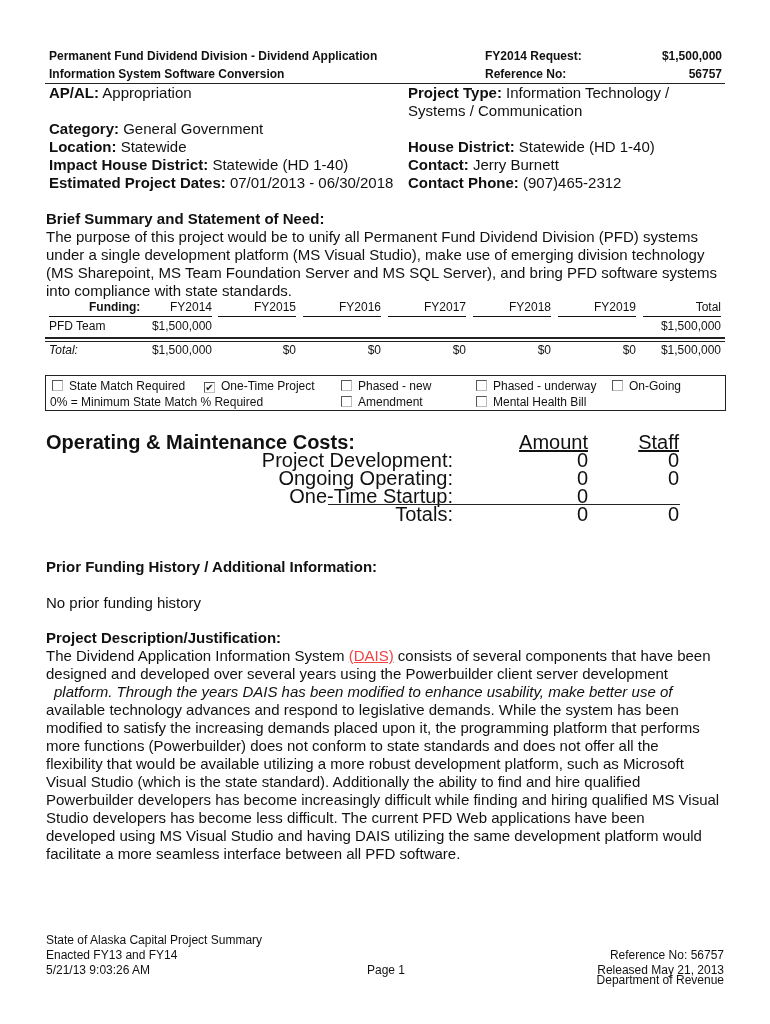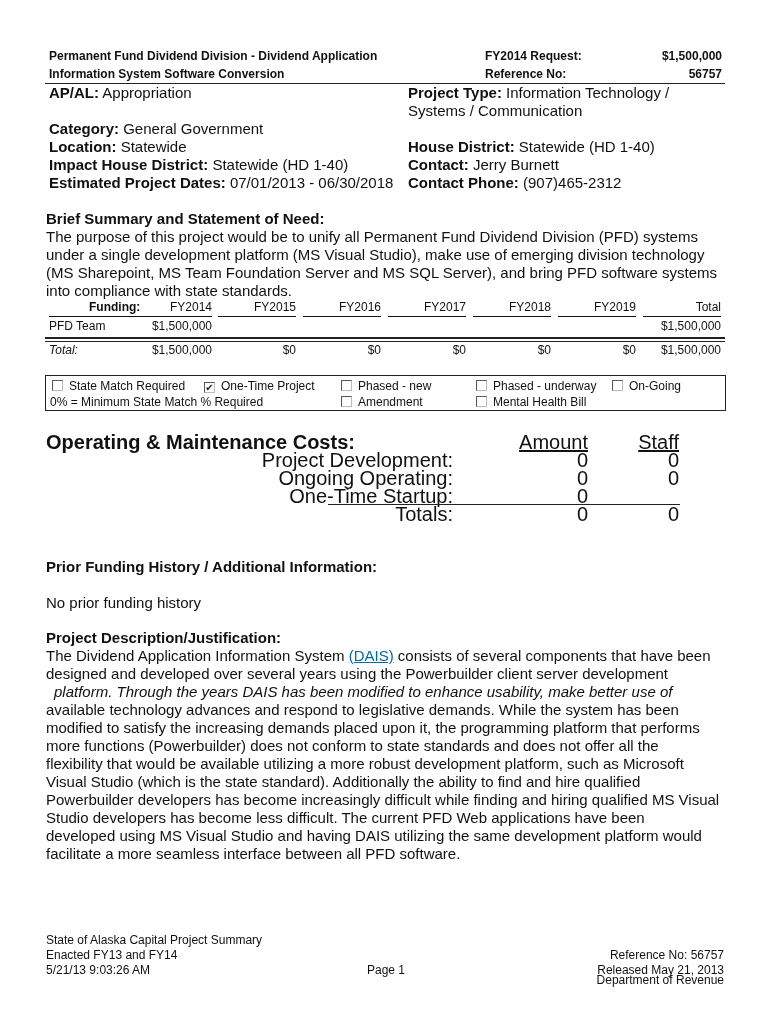--- a/index.html
+++ b/index.html
@@ -11,21 +11,21 @@
   .meta { font-size:15px; line-height:18px; }
   .rule { position:absolute; height:0; border-top:1px solid #222; }
   .body-text { font-size:15px; line-height:18px; }
   .small { font-size:12px; line-height:16px; }
   .fund-hdr { font-size:12px; border-bottom:1px solid #111; padding-bottom:1px; }
   .r { text-align:right; }
   .cb { display:inline-block; width:9px; height:9px; border:1px solid #555; border-right-color:#bbb; border-bottom-color:#bbb; background:#fff; vertical-align:-1px; margin-right:6px; position:relative; font-size:10px; line-height:9px; text-align:center; color:#222; }
   .u { text-decoration:underline; }
   .om { font-size:20px; line-height:18px; }
   .foot { font-size:12px; line-height:15px; }
-  .dais { color:#0369a1;text-decoration:underline; }
+  .dais { color:#ef4444;text-decoration:underline; }
 </style>
 </head>
 <body>
 
 <div>
   <div class="abs hdr" style="left:49px;top:47px;">Permanent Fund Dividend Division - Dividend Application</div>
   <div class="abs hdr" style="left:49px;top:65px;">Information System Software Conversion</div>
   <div class="abs hdr" style="left:485px;top:47px;">FY2014 Request:</div>
   <div class="abs hdr r" style="right:48px;top:47px;">$1,500,000</div>
   <div class="abs hdr" style="left:485px;top:65px;">Reference No:</div>

